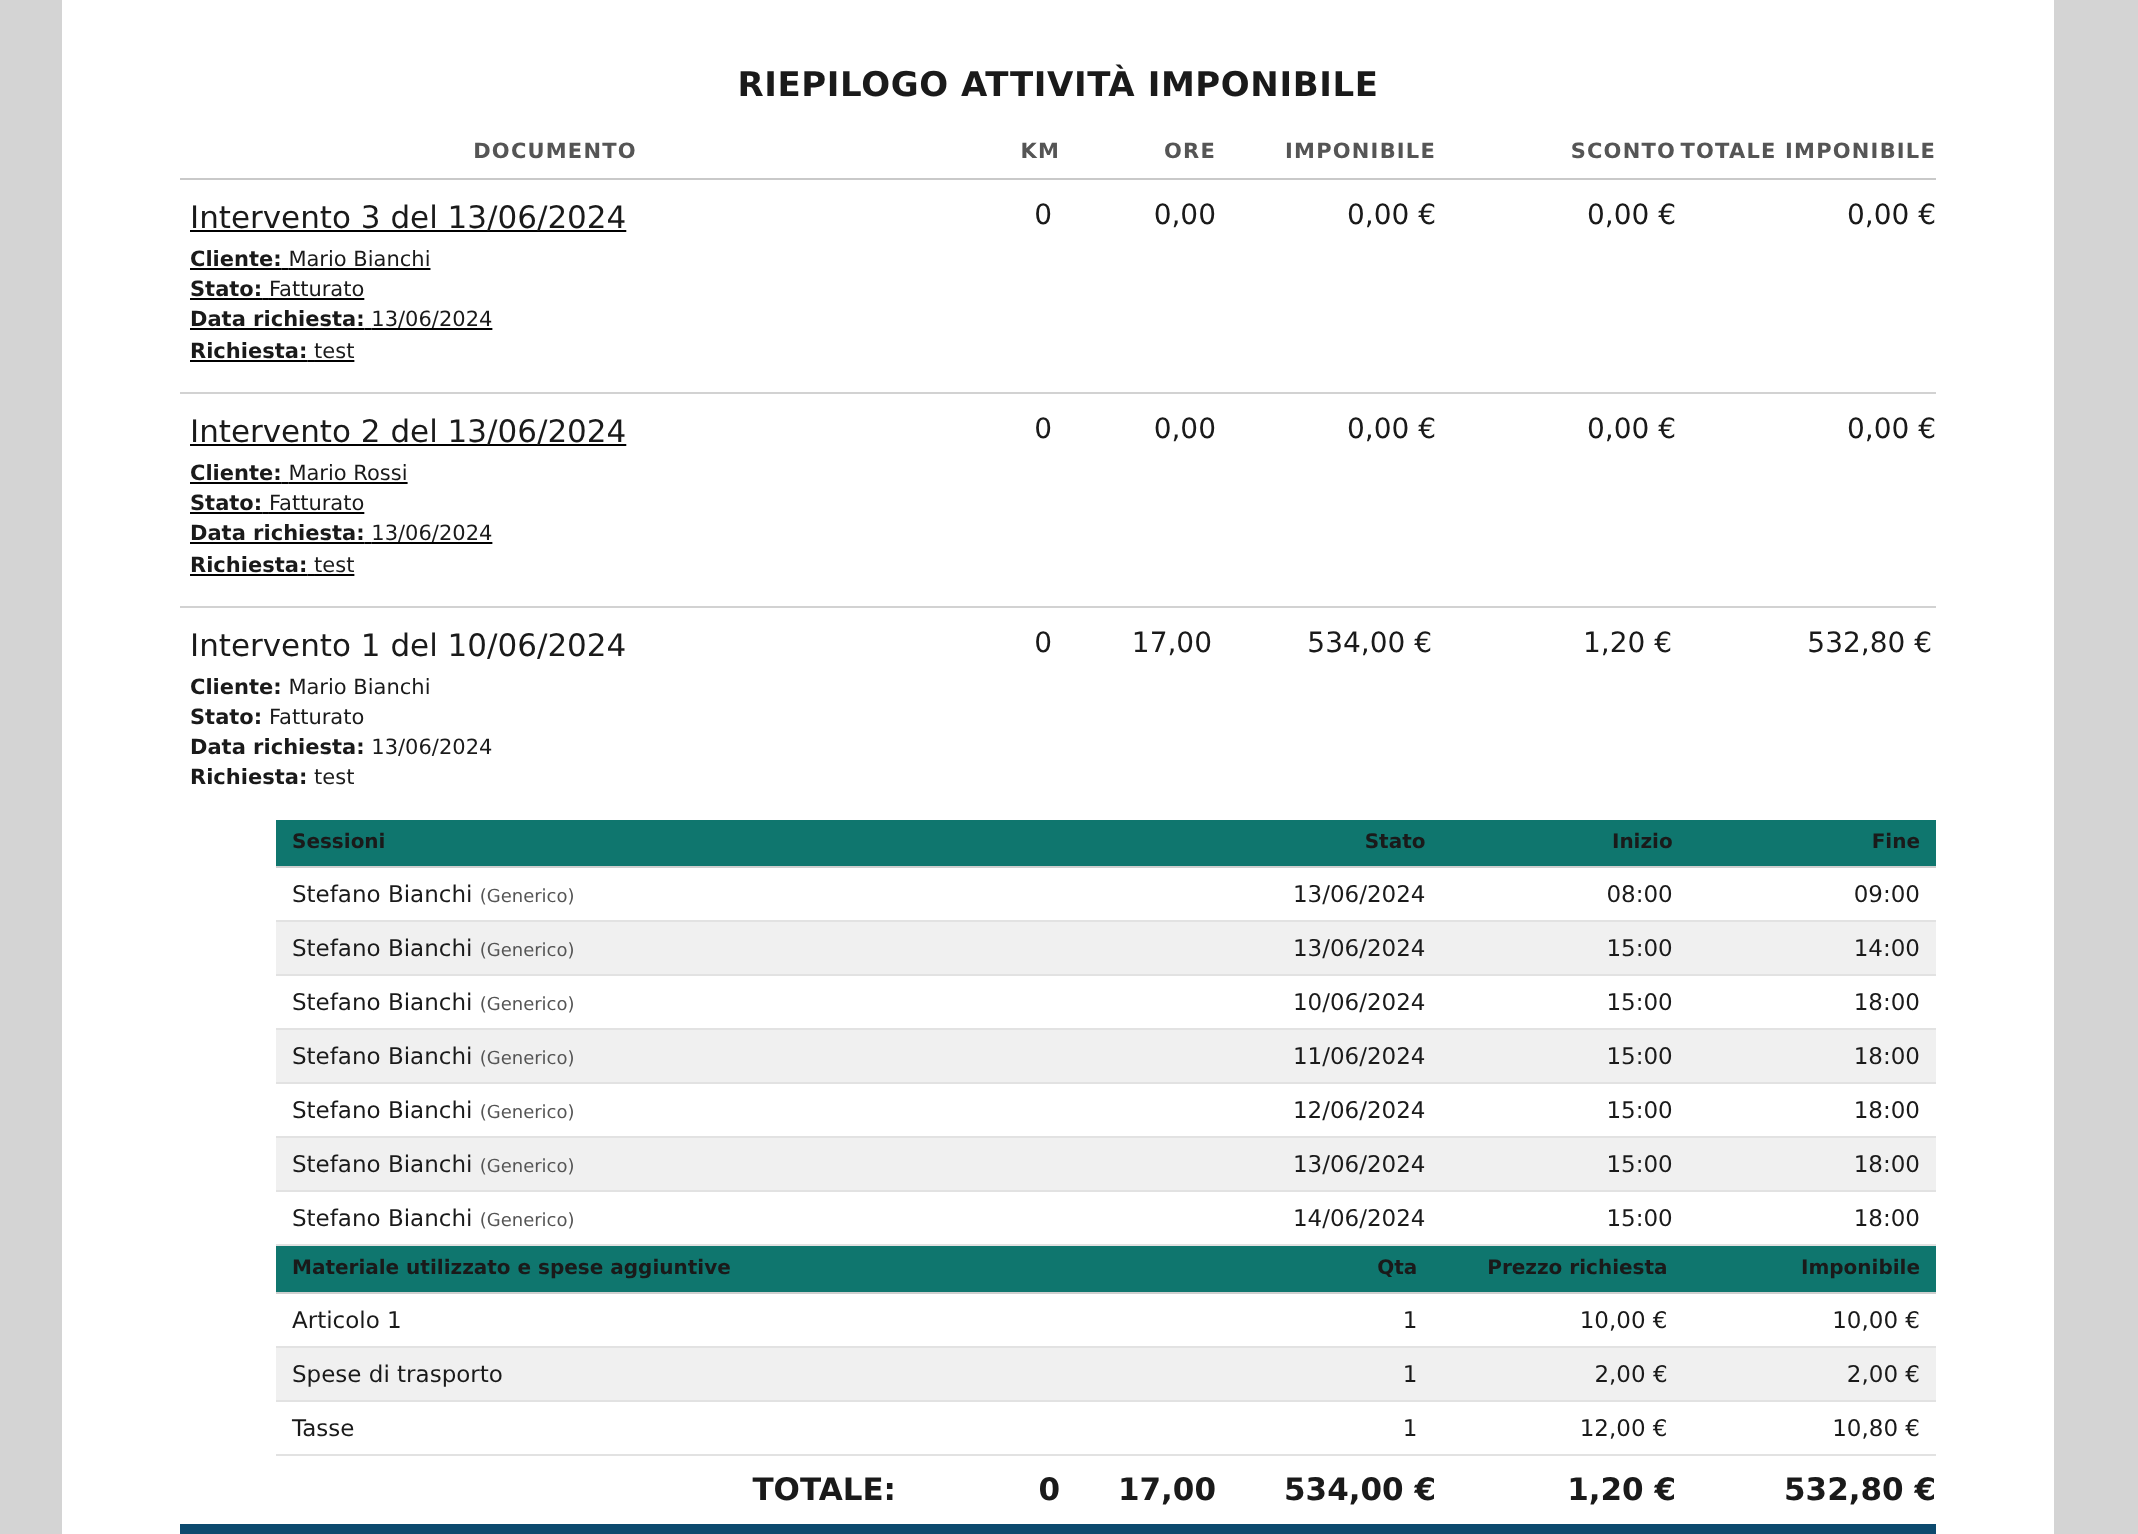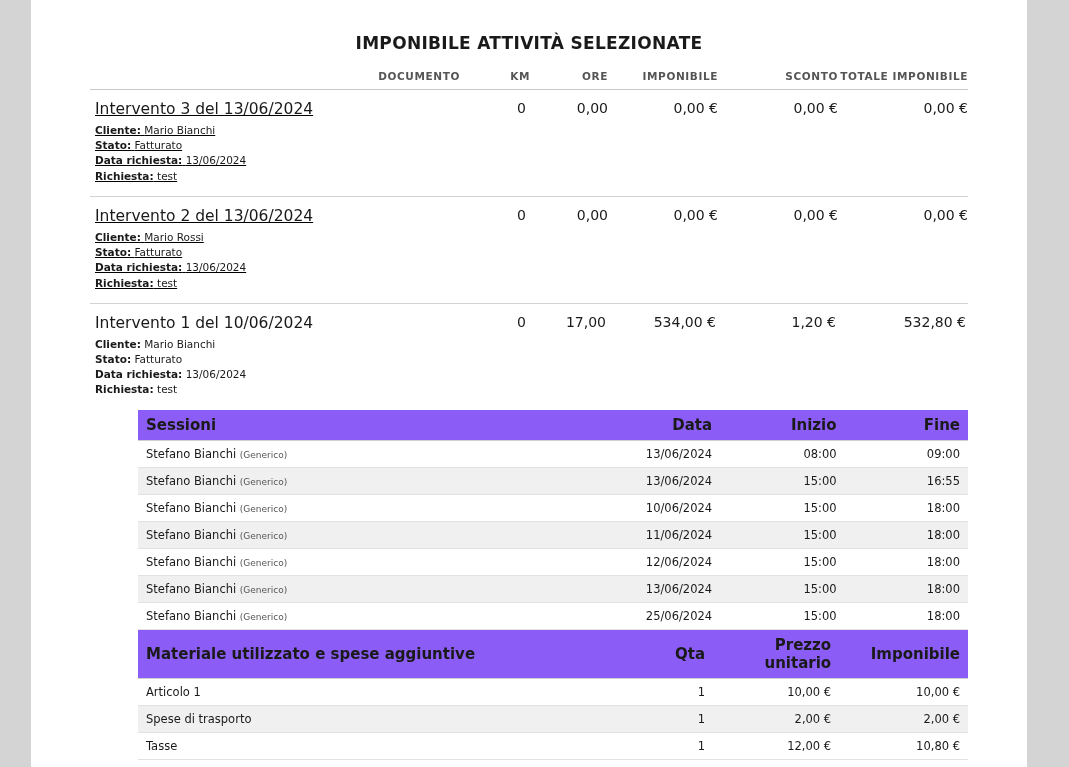--- a/index.html
+++ b/index.html
@@ -40,21 +40,21 @@
   .hdr-row th {
     font-size: 10.5px;
     font-weight: bold;
     color: #555;
     letter-spacing: 0.6px;
     padding: 0 0 7px 0;
     border-bottom: 1px solid #c9c9c9;
     text-align: right;
     vertical-align: bottom;
   }
-  .hdr-row th.left { text-align: right; padding-left: 5px; margin-top: 47px; }
+  .hdr-row th.left { text-align: center; padding-left: 5px; margin-top: 47px; }
 
   .col-doc { width: 370px; }
   .col-km { width: 70px; }
   .col-ore { width: 78px; }
   .col-imp { width: 110px; }
   .col-sco { width: 120px; }
   .col-tot { width: 130px; }
 
   .doc-block { border-bottom: 1px solid #d2d2d2; }
   .doc-block > td { padding: 10px 0 12px 0; vertical-align: top; }
@@ -71,22 +71,22 @@
     font-size: 14px;
     color: #1a1a1a;
     padding-right: 2px;
   }
   .num.km { padding-right: 4px; }
 
   
   .sub-wrap { padding: 8px 0 0 48px; }
   .sub-table { width: 100%; border-collapse: collapse; }
   .sub-table th {
-    background: #8b5cf6;
-    font-size: 15px;
+    background: #0f766e;
+    font-size: 10px;
     font-weight: bold;
     color: #1a1a1a;
     padding: 6px 8px;
     text-align: right;
     border-bottom: 1px solid #cfcfcf;
   }
   .sub-table th.left { text-align: left; }
   .sub-table td {
     font-size: 11.5px;
     padding: 6px 8px;
@@ -112,21 +112,21 @@
     border-bottom: 5px solid #0c4a6e;
     color: #1a1a1a;
   }
   .tot-table td.label { padding-right: 12px; }
 </style>
 </head>
 <body>
 
 <div class="page">
 
-  <h1 class="doc-title">IMPONIBILE ATTIVITÀ SELEZIONATE</h1>
+  <h1 class="doc-title">RIEPILOGO ATTIVITÀ IMPONIBILE</h1>
 
   <div class="content">
 
     <table>
       <colgroup>
         <col class="col-doc">
           <col class="col-km">
           <col class="col-ore">
         <col class="col-imp">
           <col class="col-sco">
@@ -201,37 +201,37 @@
             <table class="sub-table">
               <colgroup>
                   <col class="sc-name">
                   <col class="sc-data">
                   <col class="sc-inizio">
                   <col class="sc-fine">
                 </colgroup>
               <thead>
                 <tr>
                   <th class="left">Sessioni</th>
-                  <th>Data</th>
+                  <th>Stato</th>
                   <th>Inizio</th>
                   <th>Fine</th>
                 </tr>
               </thead>
               <tbody>
                 <tr>
                   <td class="left"><span>Stefano Bianchi</span> <span class="gen">(Generico)</span></td>
                   <td>13/06/2024</td>
                   <td>08:00</td>
                   <td>09:00</td>
                 </tr>
                 <tr class="alt">
                   <td class="left"><span>Stefano Bianchi</span> <span class="gen">(Generico)</span></td>
                   <td>13/06/2024</td>
                   <td>15:00</td>
-                  <td>16:55</td>
+                  <td>14:00</td>
                 </tr>
                 <tr>
                   <td class="left"><span>Stefano Bianchi</span> <span class="gen">(Generico)</span></td>
                   <td>10/06/2024</td>
                   <td>15:00</td>
                   <td>18:00</td>
                 </tr>
                 <tr class="alt">
                   <td class="left"><span>Stefano Bianchi</span> <span class="gen">(Generico)</span></td>
                   <td>11/06/2024</td>
@@ -245,39 +245,39 @@
                   <td>18:00</td>
                 </tr>
                 <tr class="alt">
                   <td class="left"><span>Stefano Bianchi</span> <span class="gen">(Generico)</span></td>
                   <td>13/06/2024</td>
                   <td>15:00</td>
                   <td>18:00</td>
                 </tr>
                 <tr>
                   <td class="left"><span>Stefano Bianchi</span> <span class="gen">(Generico)</span></td>
-                  <td>25/06/2024</td>
+                  <td>14/06/2024</td>
                   <td>15:00</td>
                   <td>18:00</td>
                 </tr>
               </tbody>
             </table>
 
             <table class="sub-table">
               <colgroup>
                   <col class="sc-name">
                   <col class="sc-data">
                   <col class="sc-inizio">
                   <col class="sc-fine">
                 </colgroup>
               <thead>
                 <tr>
                   <th class="left">Materiale utilizzato e spese aggiuntive</th>
                   <th>Qta</th>
-                  <th>Prezzo unitario</th>
+                  <th>Prezzo richiesta</th>
                   <th>Imponibile</th>
                 </tr>
               </thead>
               <tbody>
                 <tr>
                   <td class="left">Articolo 1</td>
                   <td>1</td>
                   <td>10,00 €</td>
                   <td>10,00 €</td>
                 </tr>

